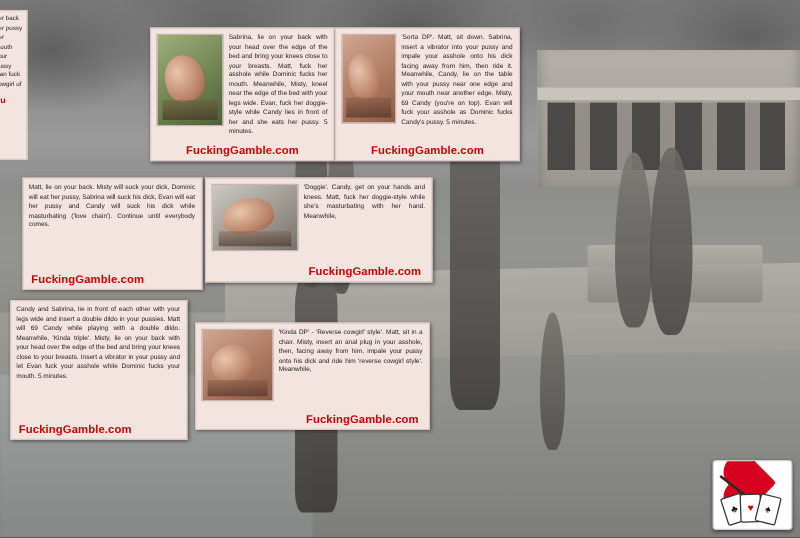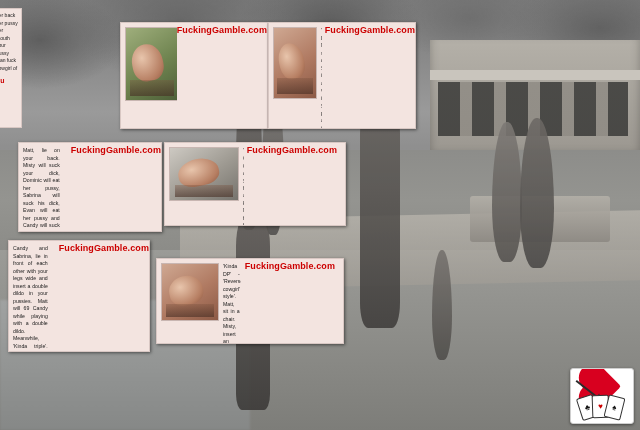--- a/index.html
+++ b/index.html
@@ -116,21 +116,21 @@
     opacity: .85;
   }
 
   
   .card {
     position: absolute;
     background: #f3e4e0;
     border: 1px solid #d8c7c3;
     box-shadow: 1px 1px 3px rgba(0,0,0,.5);
     display: flex;
-    flex-direction: row;
+    flex-direction: column;
     overflow: hidden;
   }
   .card-body {
     display: flex;
     flex: 1 1 auto;
     padding: 4px 4px 0 4px;
     gap: 4px;
     overflow: hidden;
   }
   .card-thumb {

